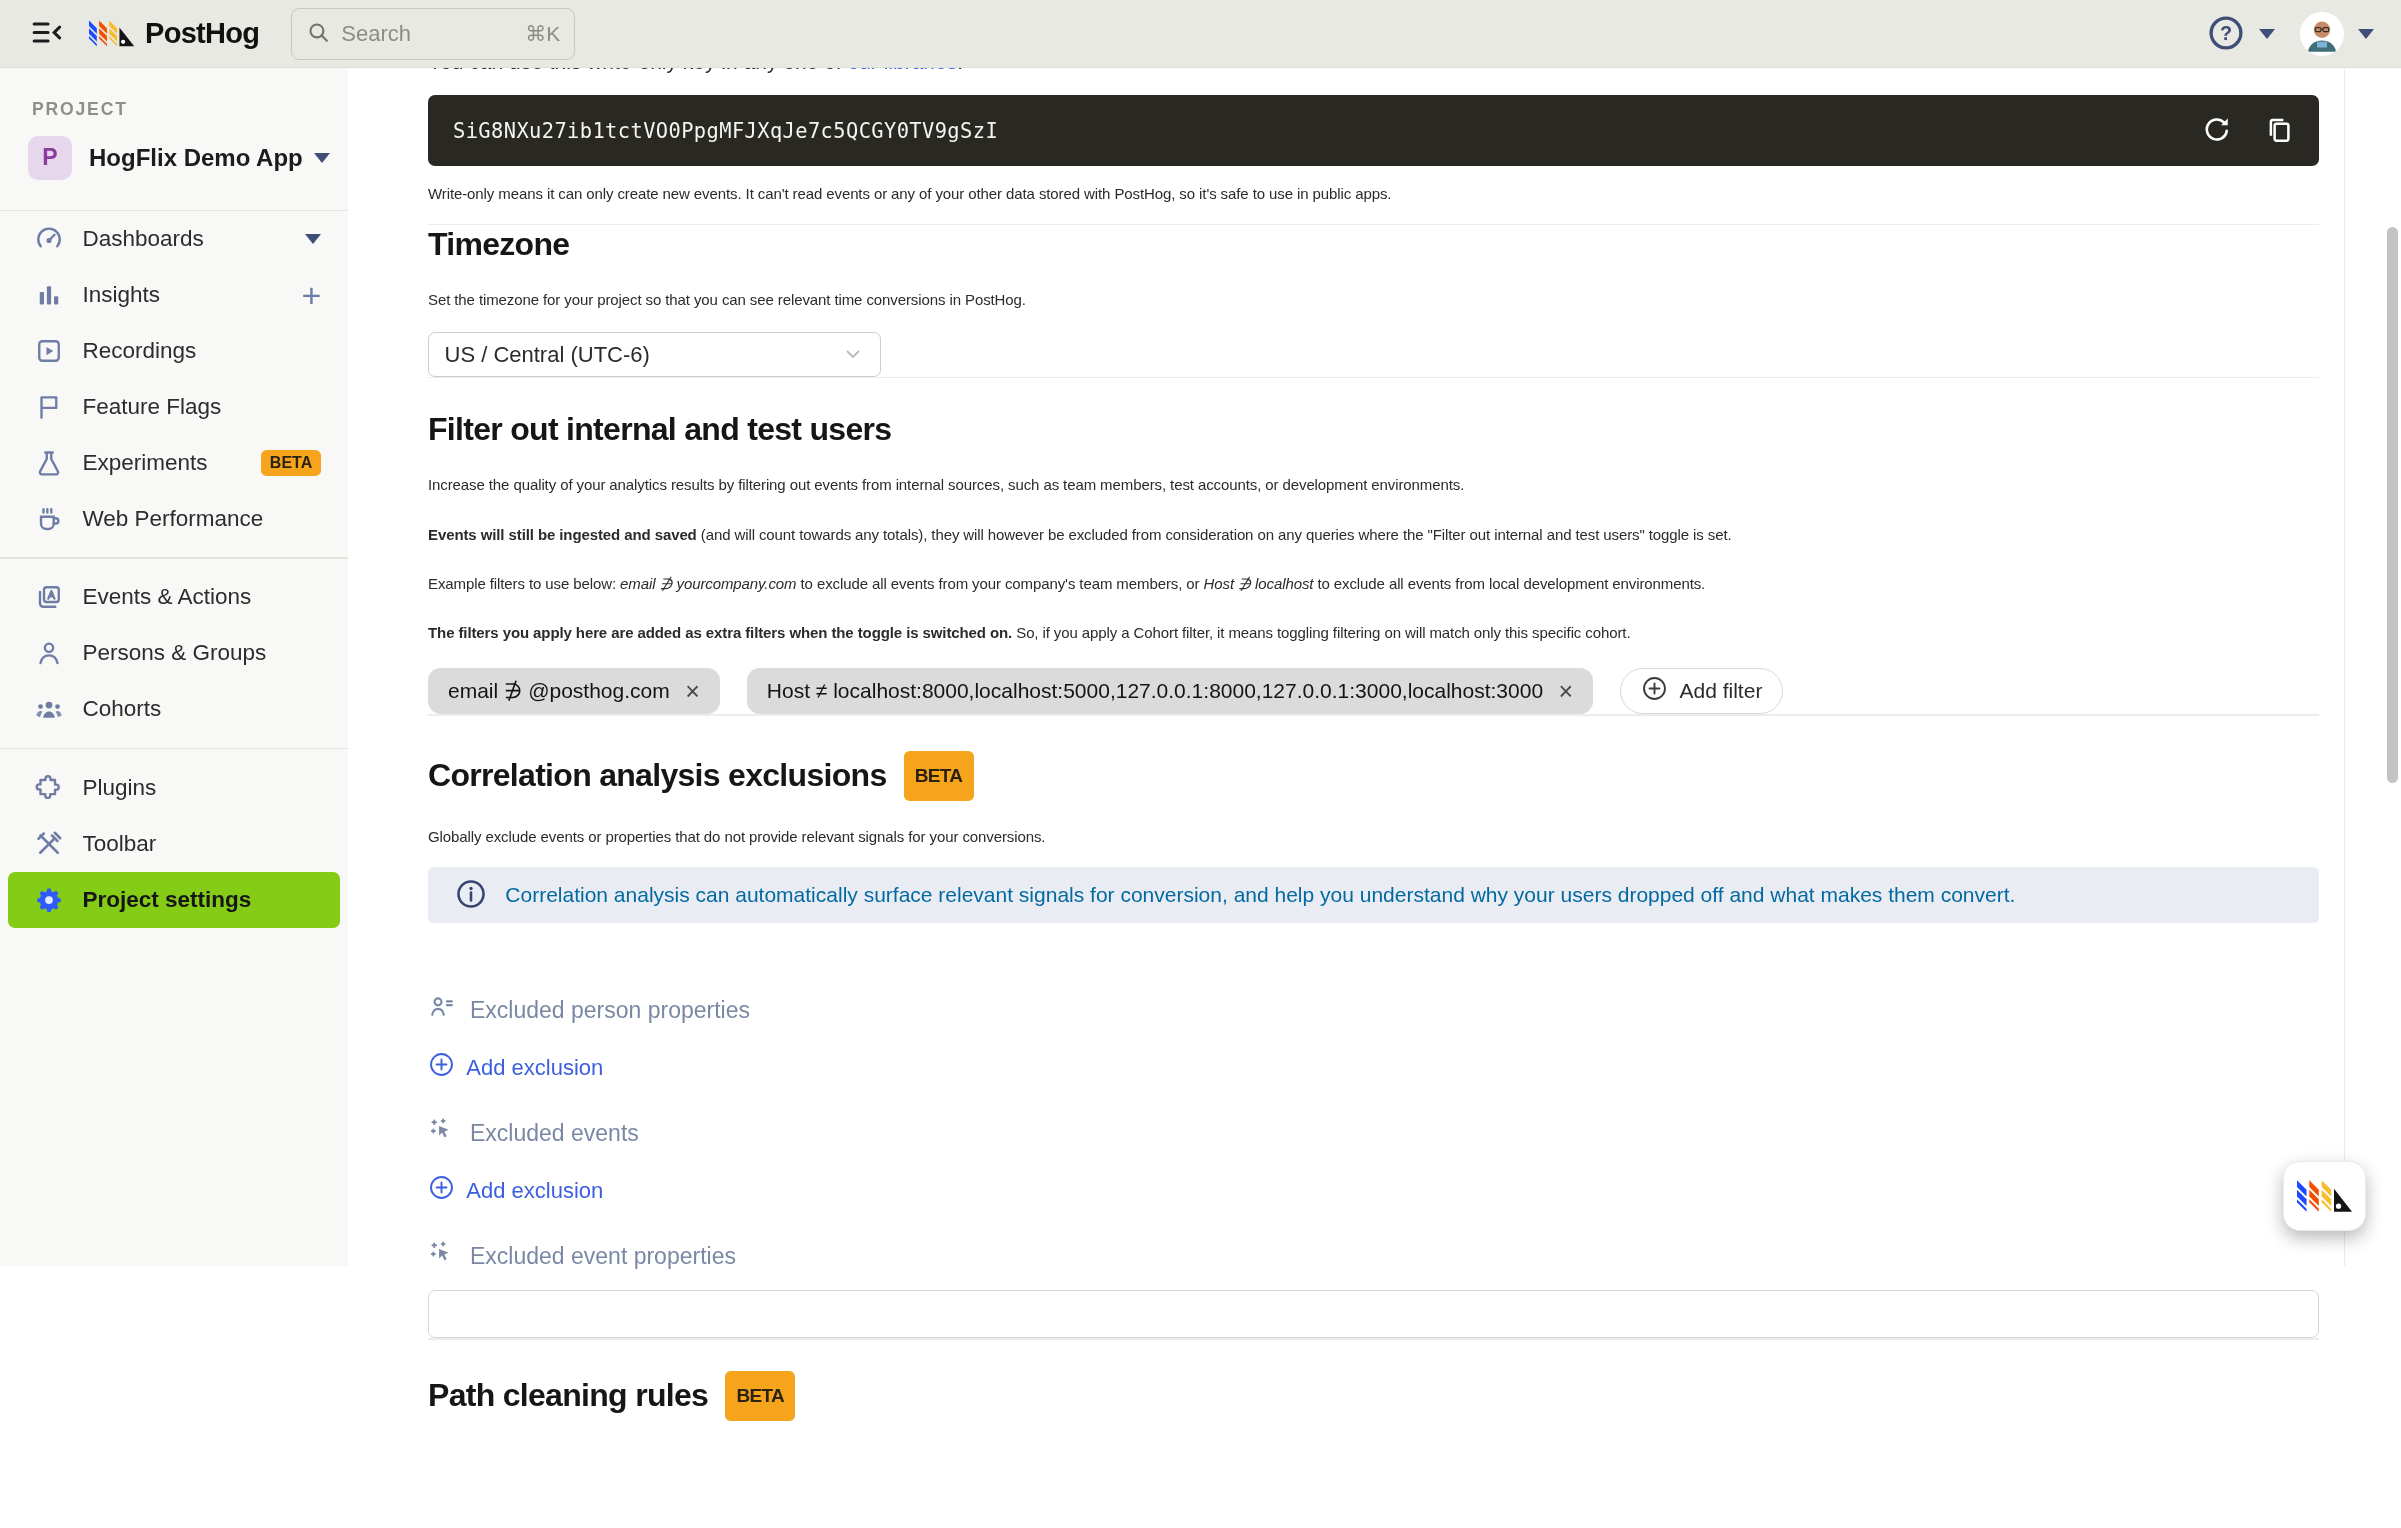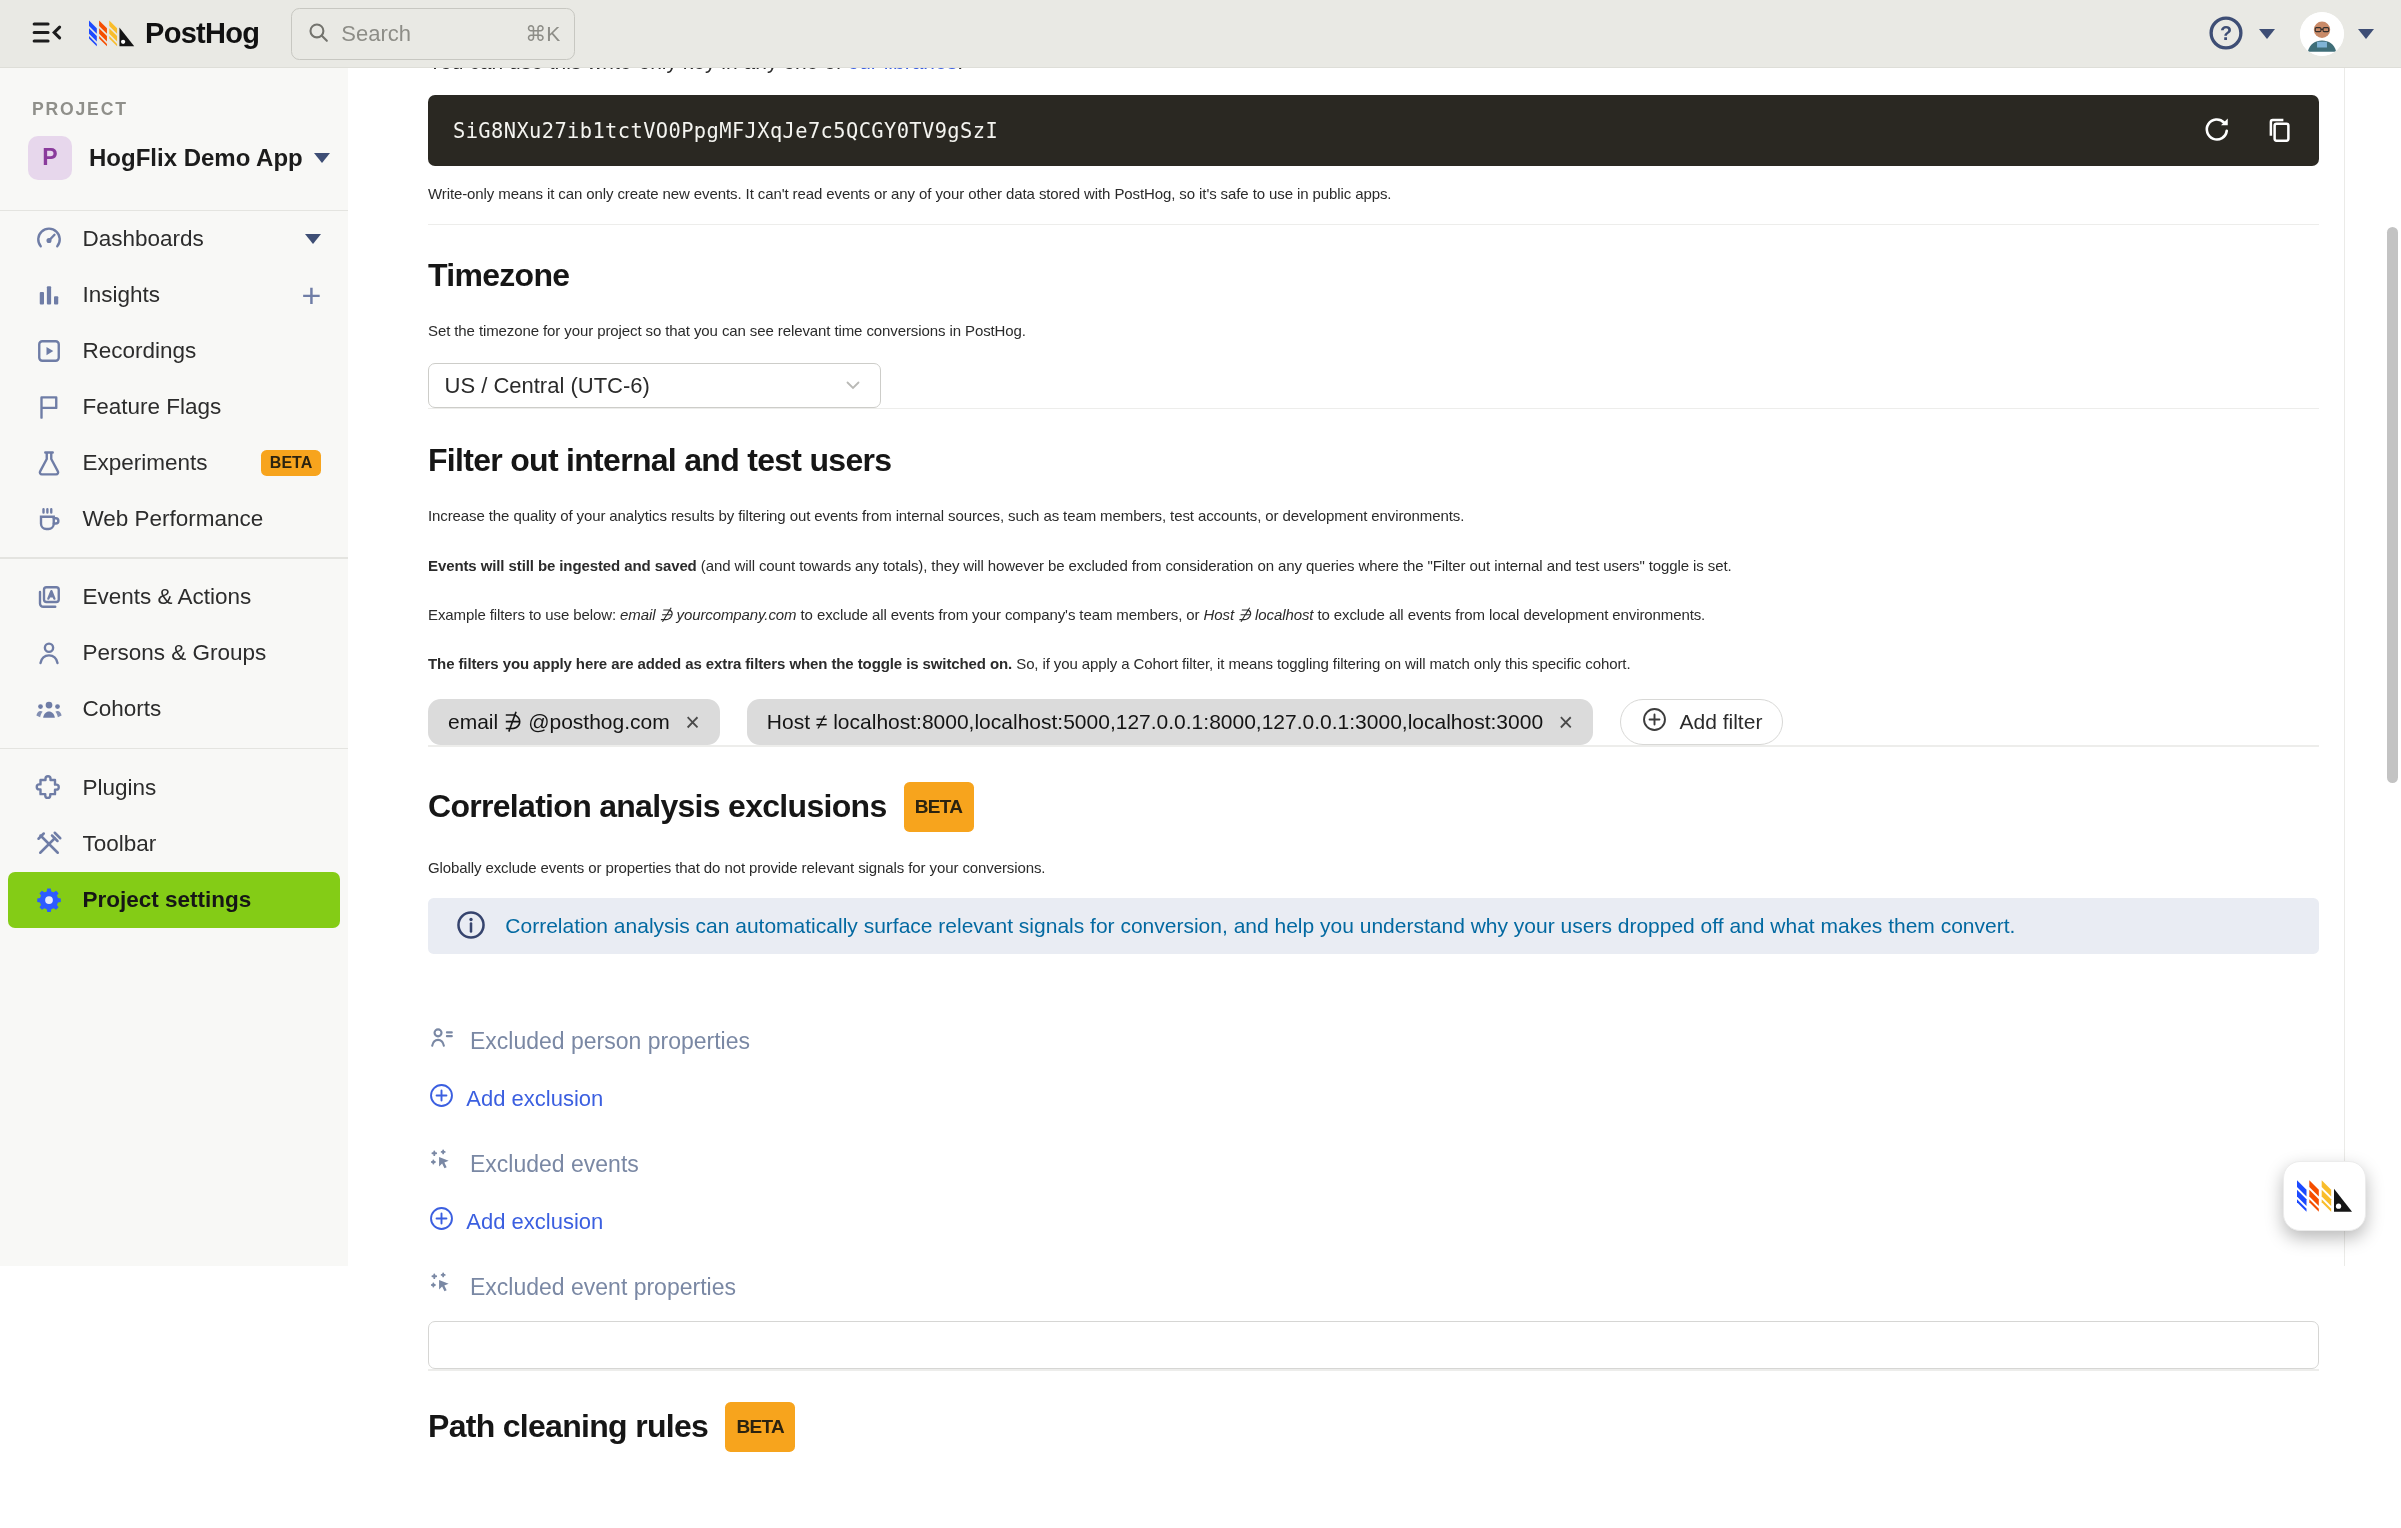--- a/index.html
+++ b/index.html
@@ -44,21 +44,21 @@
   .main::after { content:""; position:absolute; top:0; bottom:0; left:1996px; width:1.4px; background:#ebebe8; }
   .clipped-line { position:absolute; top:-18.3px; left:80px; font-size:21px; color:#2b2b2b; white-space:nowrap; z-index:1; }
   .link { color:#3b5fe0; text-decoration:none; cursor:pointer; }
   .code-block { margin-top:27.4px; height:71px; border-radius:7px; background:#2a2822; display:flex; align-items:center; padding:4px 25px; }
   .code-text { font-family:"DejaVu Sans Mono", monospace; font-size:20.4px; color:#f4f4f0; letter-spacing:0.4px; }
   .code-actions { margin-left:auto; display:flex; align-items:center; gap:32px; }
   .para { margin-top:11.3px; font-size:15px; line-height:31px; color:#2b2b2b; white-space:nowrap; letter-spacing:-0.1px; }
   hr.rule { border:none; height:1.4px; background:#ededeb; margin:0; }
   .rule-1 { margin-top:31px; } .rule-2 { margin-top:32px; } .rule-3 { margin-top:30px; } .rule-4 { margin-top:27px; }
   .h1 { font-size:32px; font-weight:700; letter-spacing:-0.7px; color:#161616; line-height:39px; display:flex; align-items:center; gap:17px; }
-  .h1.mt-tz { margin-top:31px; } .h1.mt-filter { margin-top:32px; } .h1.mt-corr { margin-top:35px; } .h1.mt-path { margin-top:31px; }
+  .h1.mt-tz { } .h1.mt-filter { margin-top:32px; } .h1.mt-corr { margin-top:35px; } .h1.mt-path { margin-top:31px; }
   .h1 .beta-badge { font-size:19px; padding:5.6px 11.3px; }
   .p-desc { margin-top:20px; } .p-tight { margin-top:18.3px; }
   .select { margin-top:17px; width:453px; height:45px; border:1.4px solid #cdcdc9; border-radius:7px; background:#fff; display:flex; align-items:center; padding:0 15.5px; cursor:pointer; }
   .select-value { font-size:22px; color:#2b2b2b; }
   .select .chev { margin-left:auto; }
   .chips-row { margin-top:20px; display:flex; align-items:center; gap:27px; }
   .chip { height:46px; background:#dbdbdb; border-radius:12.7px; display:flex; align-items:center; padding:0 20px; gap:15.5px; font-size:21px; color:#141414; }
   .chip-x { font-size:25px; color:#4a4a4a; cursor:pointer; line-height:1; }
   .add-filter-btn { height:46px; background:#fff; border:1.4px solid #d8d8d6; border-radius:23px; display:flex; align-items:center; padding:0 20px; gap:11.3px; font-size:21px; color:#2b2b2b; cursor:pointer; }
   .info-banner { margin-top:15.5px; height:56px; background:#e9ecf3; border-radius:5.6px; display:flex; align-items:center; padding:0 27px; gap:18.3px; }

